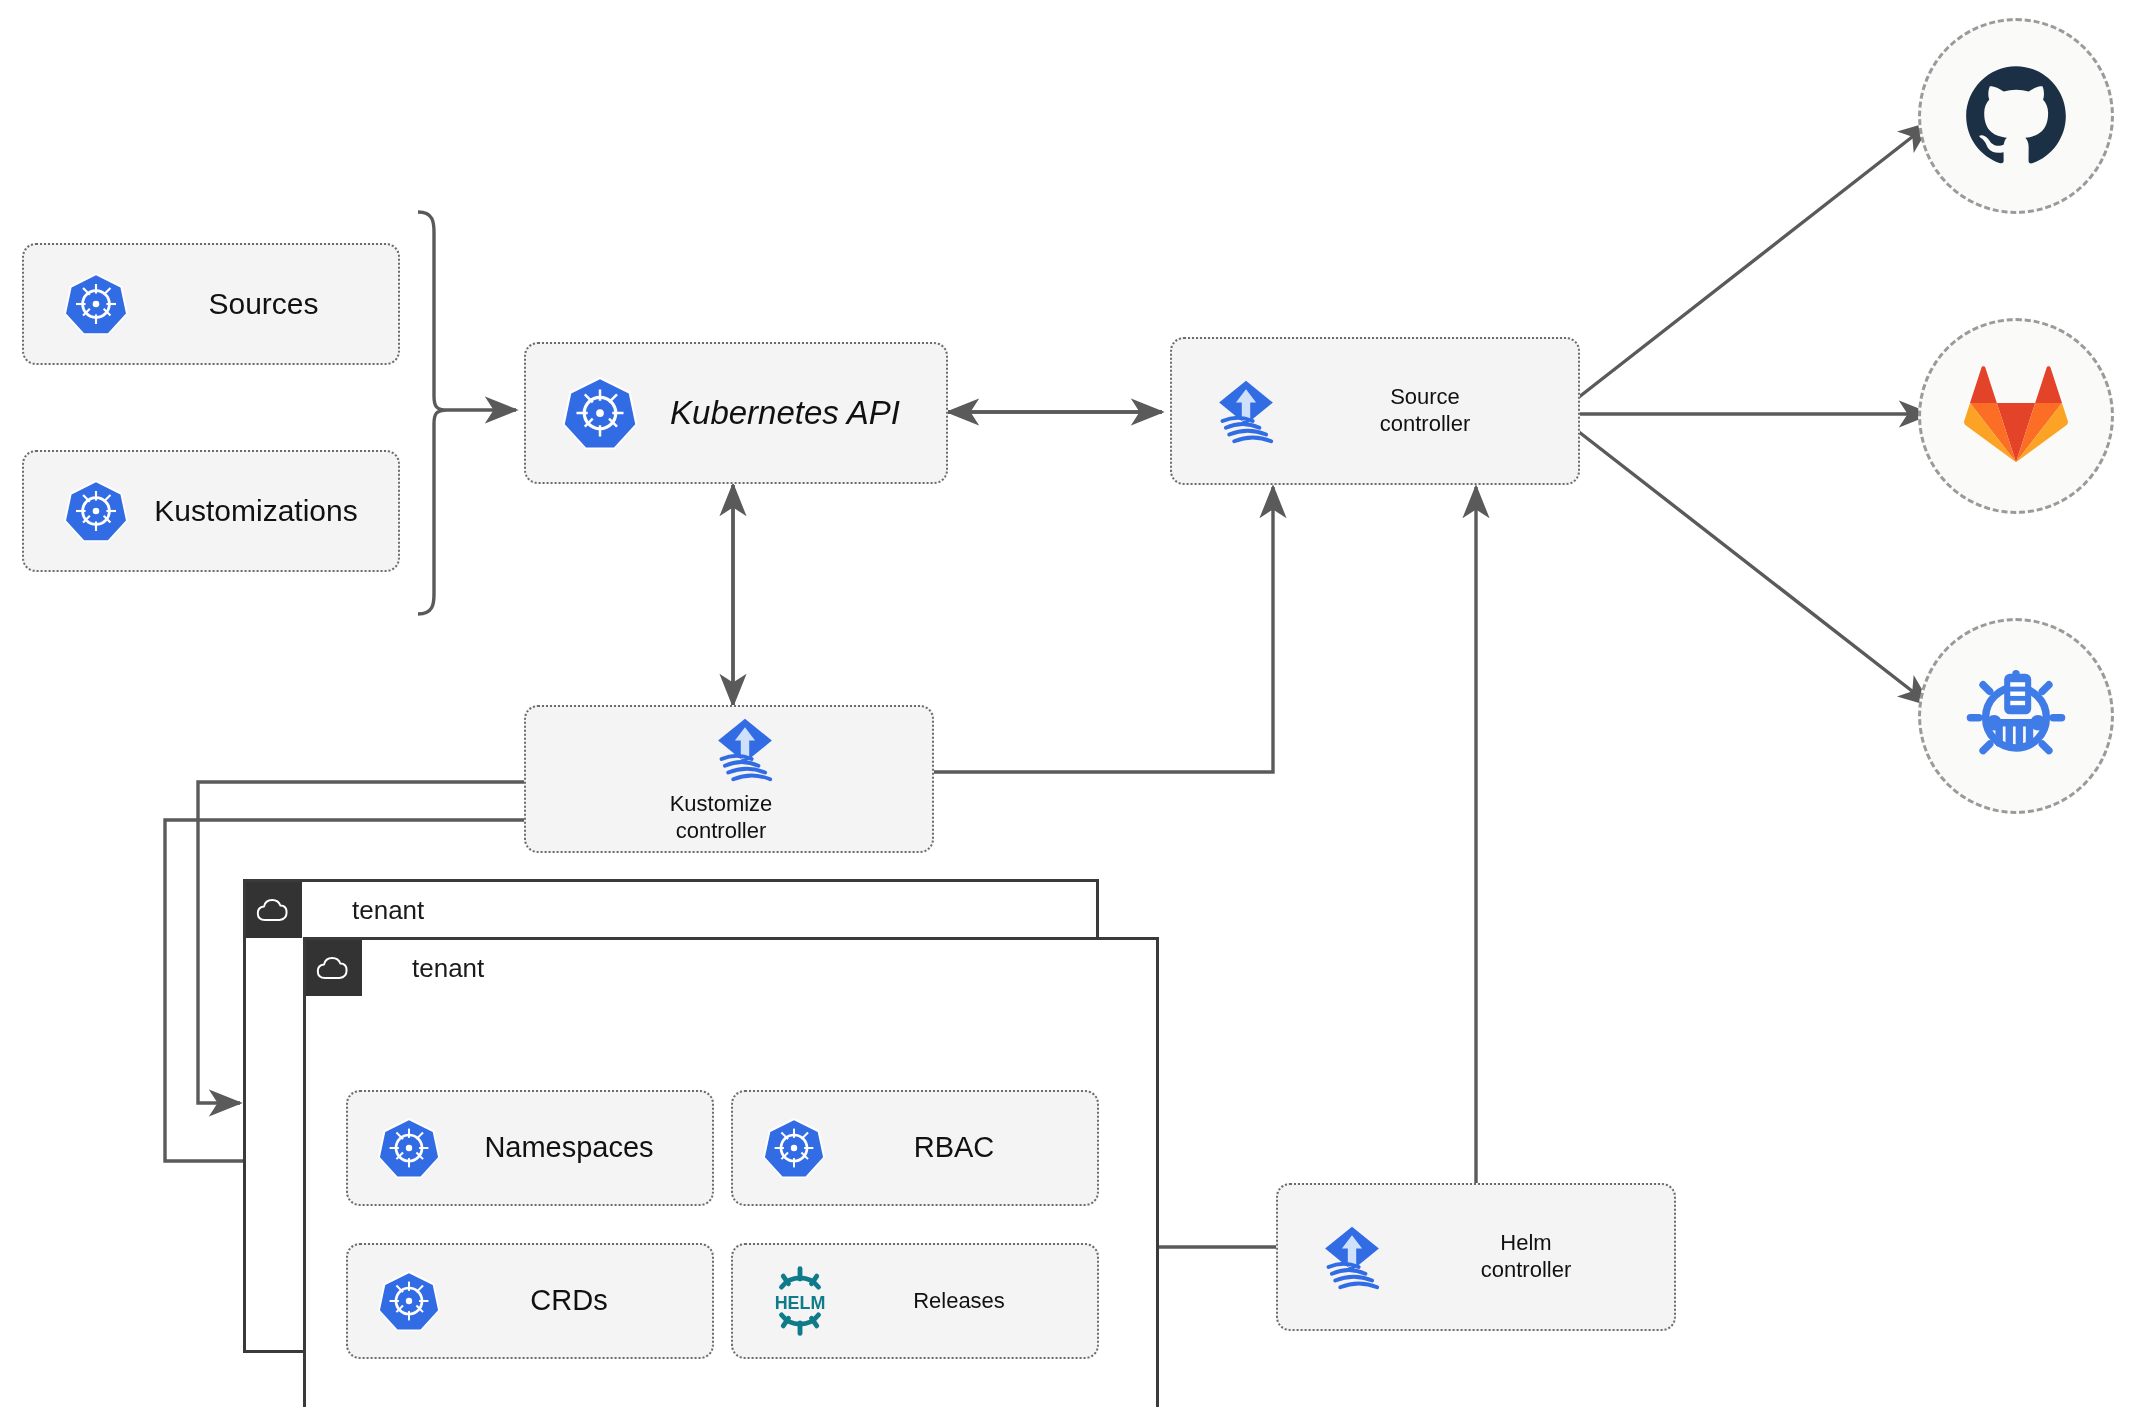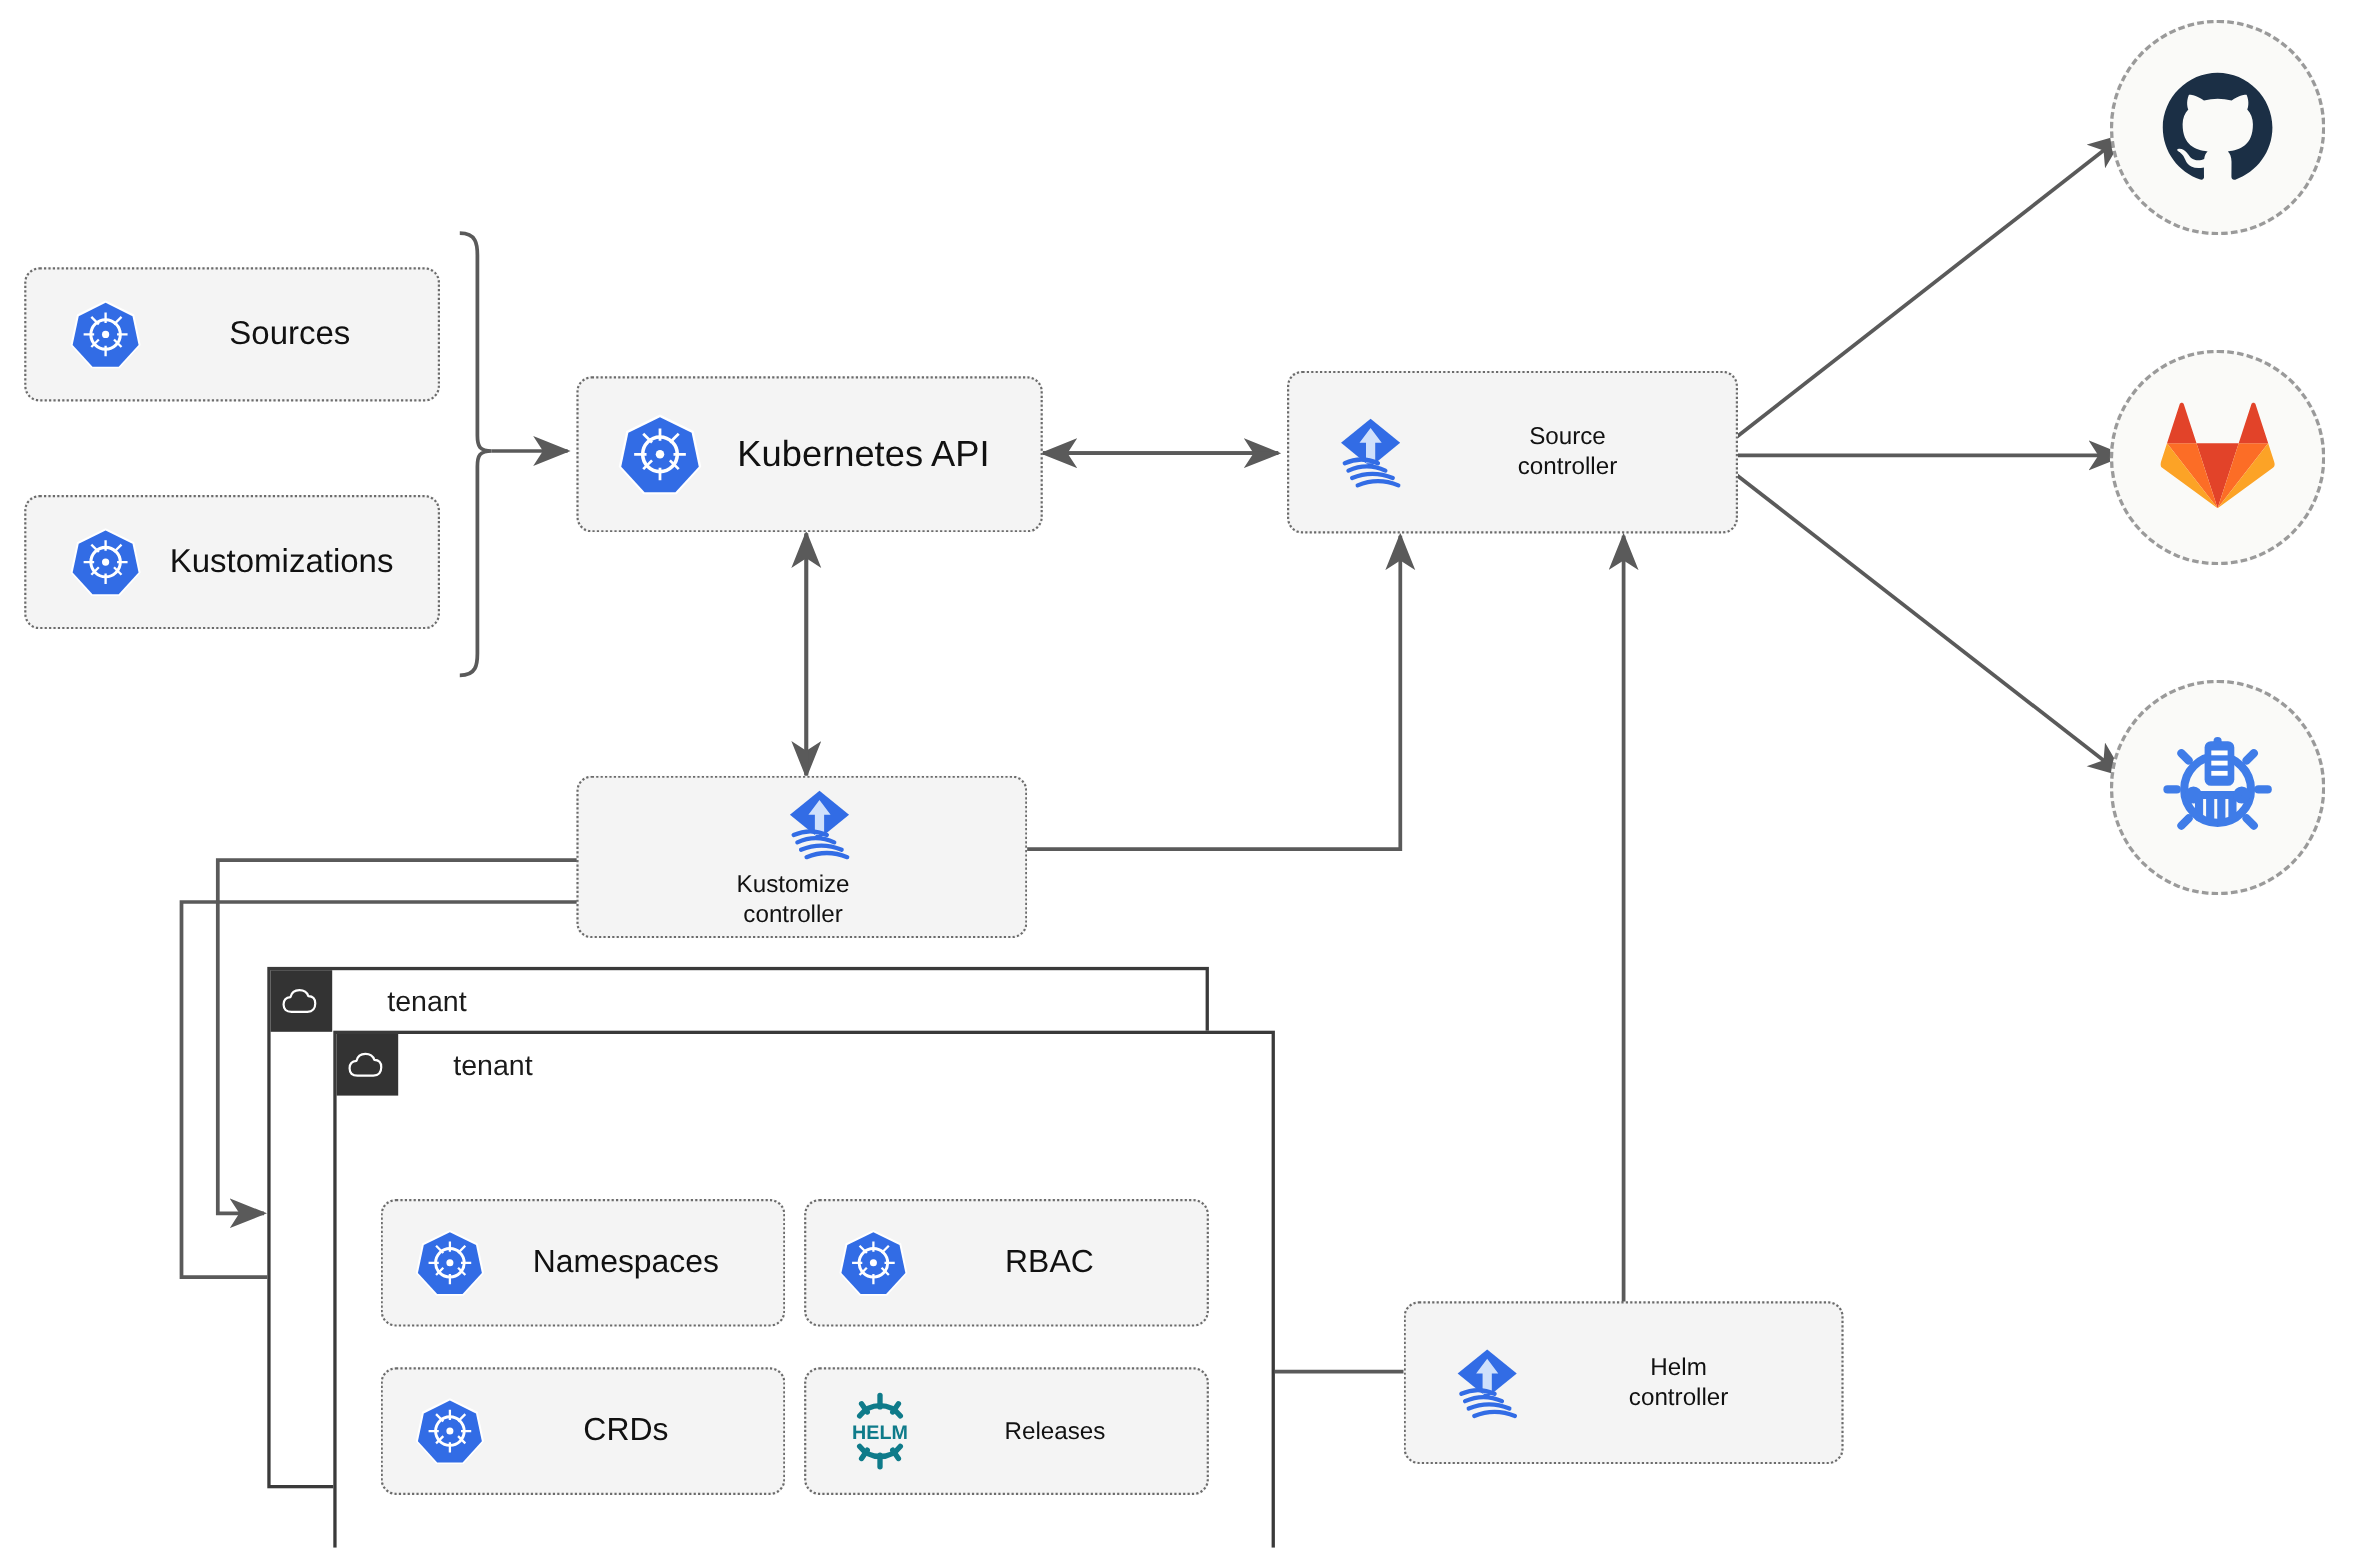--- a/index.html
+++ b/index.html
@@ -142,21 +142,21 @@
           <path d="M38.5 37.1l1.4-1.4 6.4 6.4-1.4 1.4z"></path>
           <path d="M44.9 16.3l1.4 1.4-6.4 6.4-1.4-1.4z"></path>
           <path d="M25.5 35.7l1.4 1.4-6.4 6.4-1.4-1.4z"></path>
           <circle cx="32" cy="32" r="12.6" fill="none" stroke="#ffffff" stroke-width="2.6"></circle>
         </g>
       </svg>
     </span>
     <span class="lbl">Kustomizations</span>
   </div>
 
-  <div class="node" style="left:524px;top:342px;width:424px;height:142px;">
+  <div class="node" style="left:524px;top:342px;width:424px;height:142px;font-style:italic;">
     <span class="ico" style="margin-left:34px;">
       <svg width="80" height="80" viewBox="0 0 64 64">
         <path d="M32 3 L56.5 15 L62 41 L44 61 L20 61 L2 41 L7.5 15 Z" fill="#fff"></path>
         <path d="M32 5 L55 16.4 L60.2 41 L43.2 59.6 L20.8 59.6 L3.8 41 L9 16.4 Z" fill="#326ce5"></path>
         <g fill="#ffffff">
           <circle cx="32" cy="32" r="3.1"></circle>
           <path d="M31 13.2h2v9h-2z"></path>
             <path d="M31 41.8h2v9h-2z"></path>
           <path d="M13.2 31h9v2h-9z"></path>
             <path d="M41.8 31h9v2h-9z"></path>

